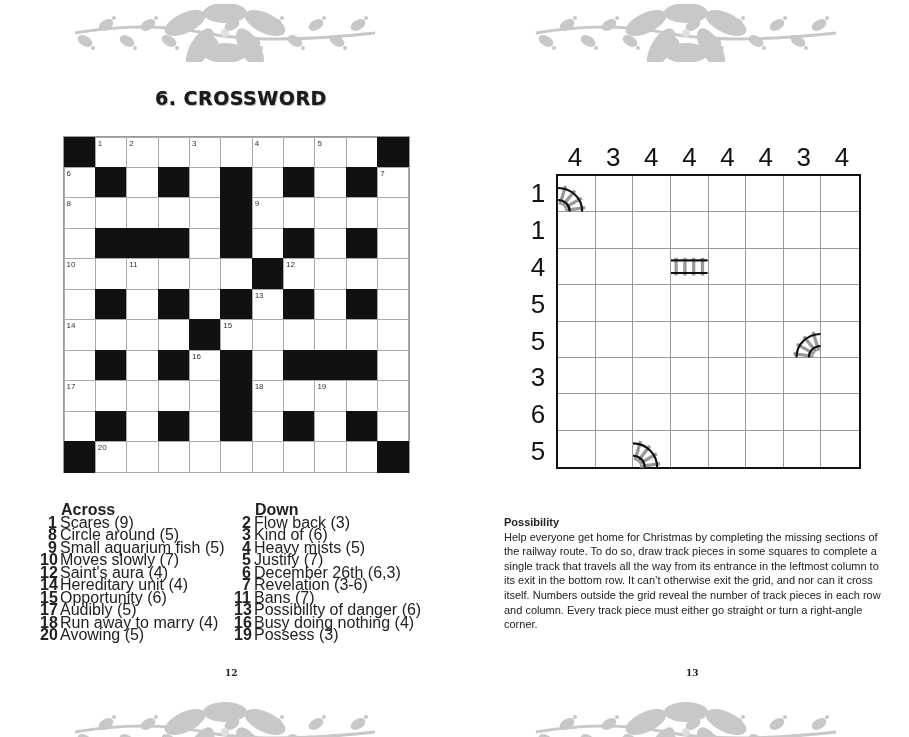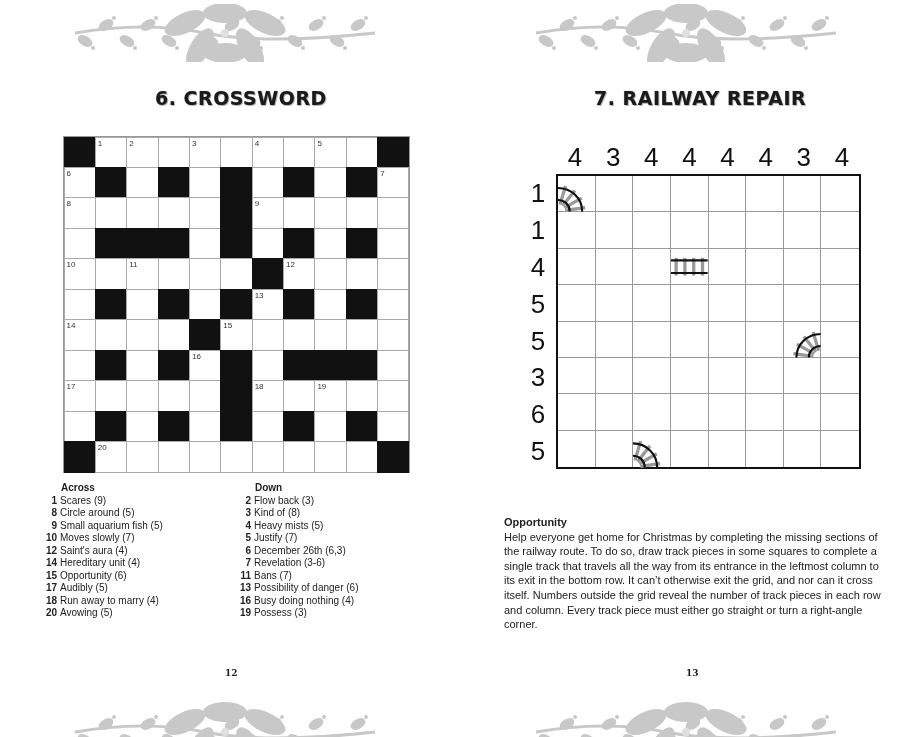--- a/index.html
+++ b/index.html
@@ -6,21 +6,21 @@
   body { width:909px; height:737px; position:relative; overflow:hidden; font-family:"Liberation Sans", sans-serif; color:#222; }
   .page { position:absolute; top:0; height:737px; }
   .page-left { left:0; width:454px; }
   .page-right { left:454px; width:455px; }
   .ornament { position:absolute; }
   .title { position:absolute; font-family:"DejaVu Sans", sans-serif; font-weight:bold; font-size:19px; letter-spacing:0.5px; color:#1a1a1a; text-shadow:0 0 1px #888, 1px 1px 0 #bbb; white-space:nowrap; }
   .cw-grid { position:absolute; left:63px; top:136px; width:347px; height:337px; display:grid; grid-template-columns:repeat(11,1fr); grid-template-rows:repeat(11,1fr); border:1px solid #999; box-sizing:border-box; }
   .cw-cell { border:1px solid #aaa; box-sizing:border-box; position:relative; background:#fff; margin:-0.5px; }
   .cw-cell.black { background:#111; border-color:#111; }
   .cw-num { position:absolute; left:2px; top:1px; font-size:8px; color:#333; }
-  .clues { position:absolute; top:482px; font-size:10px; line-height:12.5px; }
+  .clues { position:absolute; top:504px; font-size:16px; line-height:12.5px; }
   .clues .hdr { font-weight:bold; padding-left:21px; }
   .clue { white-space:nowrap; }
   .clue .n { display:inline-block; width:17px; text-align:right; font-weight:bold; margin-right:3px; }
   .rr-col { position:absolute; top:142px; font-size:26px; width:38px; text-align:center; color:#111; }
   .rr-row { position:absolute; left:524px; font-size:26px; width:28px; text-align:center; color:#111; }
   .rr-grid { position:absolute; left:556px; top:174px; width:305px; height:295px; border:2.5px solid #111; box-sizing:border-box; display:grid; grid-template-columns:repeat(8,1fr); grid-template-rows:repeat(8,1fr); }
   .rr-cell { border-right:1px solid #999; border-bottom:1px solid #999; box-sizing:border-box; position:relative; overflow:visible; }
   .rr-cell svg { position:absolute; left:0; top:0; width:100%; height:100%; overflow:visible; }
   .instr { position:absolute; left:504px; top:515px; width:380px; font-size:11px; line-height:14.6px; color:#222; }
   .instr .ih { font-weight:bold; font-size:11px; }
@@ -242,21 +242,21 @@
       <div class="clue"><span class="n">12</span><span>Saint's aura (4)</span></div>
       <div class="clue"><span class="n">14</span><span>Hereditary unit (4)</span></div>
       <div class="clue"><span class="n">15</span><span>Opportunity (6)</span></div>
       <div class="clue"><span class="n">17</span><span>Audibly (5)</span></div>
       <div class="clue"><span class="n">18</span><span>Run away to marry (4)</span></div>
       <div class="clue"><span class="n">20</span><span>Avowing (5)</span></div>
     </div>
   <div class="clues" id="down-clues" style="left:234px">
     <div class="hdr">Down</div>
   <div class="clue"><span class="n">2</span><span>Flow back (3)</span></div>
-      <div class="clue"><span class="n">3</span><span>Kind of (8)</span></div>
+      <div class="clue"><span class="n">3</span><span>Kind of (6)</span></div>
       <div class="clue"><span class="n">4</span><span>Heavy mists (5)</span></div>
       <div class="clue"><span class="n">5</span><span>Justify (7)</span></div>
       <div class="clue"><span class="n">6</span><span>December 26th (6,3)</span></div>
       <div class="clue"><span class="n">7</span><span>Revelation (3-6)</span></div>
       <div class="clue"><span class="n">11</span><span>Bans (7)</span></div>
       <div class="clue"><span class="n">13</span><span>Possibility of danger (6)</span></div>
       <div class="clue"><span class="n">16</span><span>Busy doing nothing (4)</span></div>
       <div class="clue"><span class="n">19</span><span>Possess (3)</span></div>
     </div>
 
@@ -333,21 +333,20 @@
       <ellipse cx="293" cy="21" rx="8" ry="5" transform="rotate(-30 293 21)" fill="#c8c8c8"></ellipse>
       <circle cx="301" cy="14" r="2" fill="#c8c8c8"></circle>
       <ellipse cx="120" cy="19" rx="22" ry="10" transform="rotate(-25 120 19)" fill="#c8c8c8"></ellipse>
       <ellipse cx="200" cy="19" rx="22" ry="10" transform="rotate(25 200 19)" fill="#c8c8c8"></ellipse>
       <ellipse cx="135" cy="44" rx="22" ry="10" transform="rotate(-60 135 44)" fill="#c8c8c8"></ellipse>
       <ellipse cx="185" cy="44" rx="22" ry="10" transform="rotate(60 185 44)" fill="#c8c8c8"></ellipse>
       <ellipse cx="160" cy="9" rx="22" ry="10" transform="rotate(0 160 9)" fill="#c8c8c8"></ellipse>
       <ellipse cx="160" cy="49" rx="22" ry="10" transform="rotate(180 160 49)" fill="#c8c8c8"></ellipse>
       <circle cx="160" cy="29" r="4" fill="#e0e0e0"></circle>
     </svg>
-  <div class="title" style="left:140px;top:87px">7. RAILWAY REPAIR</div>
   <div class="pnum" style="left:232px">13</div>
   <svg class="ornament" style="left:72px;top:672px" width="320" height="65" viewBox="0 0 320 65">
       <path d="M10 60 Q 80 48 140 60 T 310 60" fill="none" stroke="#c8c8c8" stroke-width="3"></path>
       <ellipse cx="20" cy="68" rx="8" ry="5" transform="rotate(30 20 68)" fill="#c8c8c8"></ellipse>
       <circle cx="28" cy="75" r="2" fill="#c8c8c8"></circle>
       <ellipse cx="41" cy="52" rx="8" ry="5" transform="rotate(-30 41 52)" fill="#c8c8c8"></ellipse>
       <circle cx="49" cy="45" r="2" fill="#c8c8c8"></circle>
       <ellipse cx="62" cy="68" rx="8" ry="5" transform="rotate(30 62 68)" fill="#c8c8c8"></ellipse>
       <circle cx="70" cy="75" r="2" fill="#c8c8c8"></circle>
       <ellipse cx="83" cy="52" rx="8" ry="5" transform="rotate(-30 83 52)" fill="#c8c8c8"></ellipse>
@@ -499,15 +498,15 @@
       </svg>
     </div>
     <div class="rr-cell" style="border-bottom: none;"></div>
     <div class="rr-cell" style="border-bottom: none;"></div>
     <div class="rr-cell" style="border-bottom: none;"></div>
     <div class="rr-cell" style="border-bottom: none;"></div>
     <div class="rr-cell" style="border-right: none; border-bottom: none;"></div>
   </div>
 
 <div class="instr">
-  <div class="ih">Opportunity</div>
+  <div class="ih">Possibility</div>
   <div>Help everyone get home for Christmas by completing the missing sections of the railway route. To do so, draw track pieces in some squares to complete a single track that travels all the way from its entrance in the leftmost column to its exit in the bottom row. It can’t otherwise exit the grid, and nor can it cross itself. Numbers outside the grid reveal the number of track pieces in each row and column. Every track piece must either go straight or turn a right-angle corner.</div>
 </div>
 
 </body></html>

